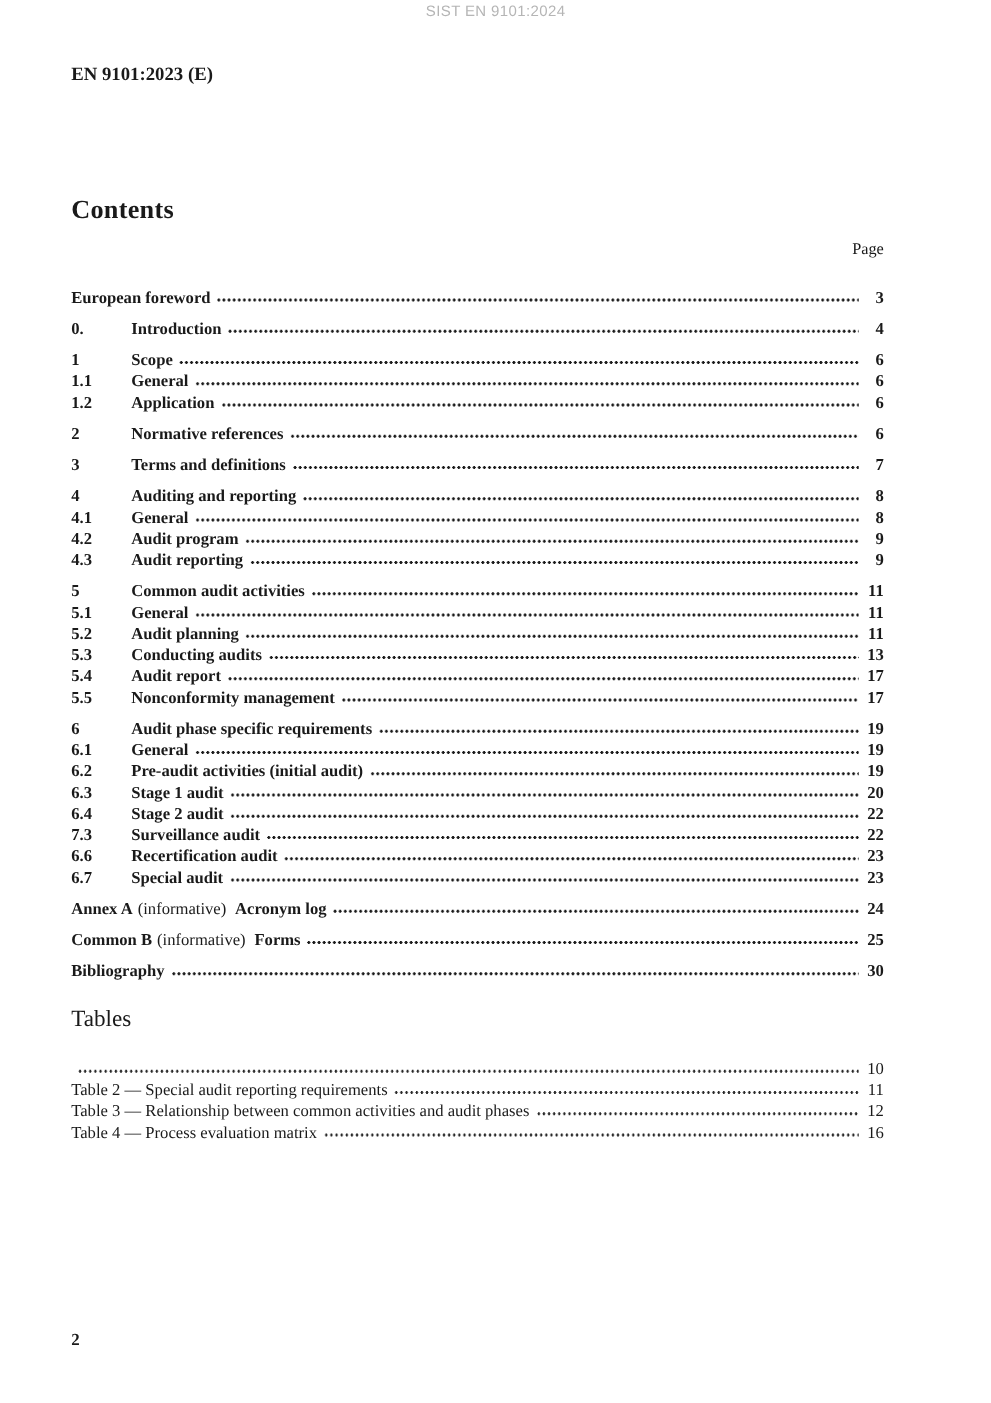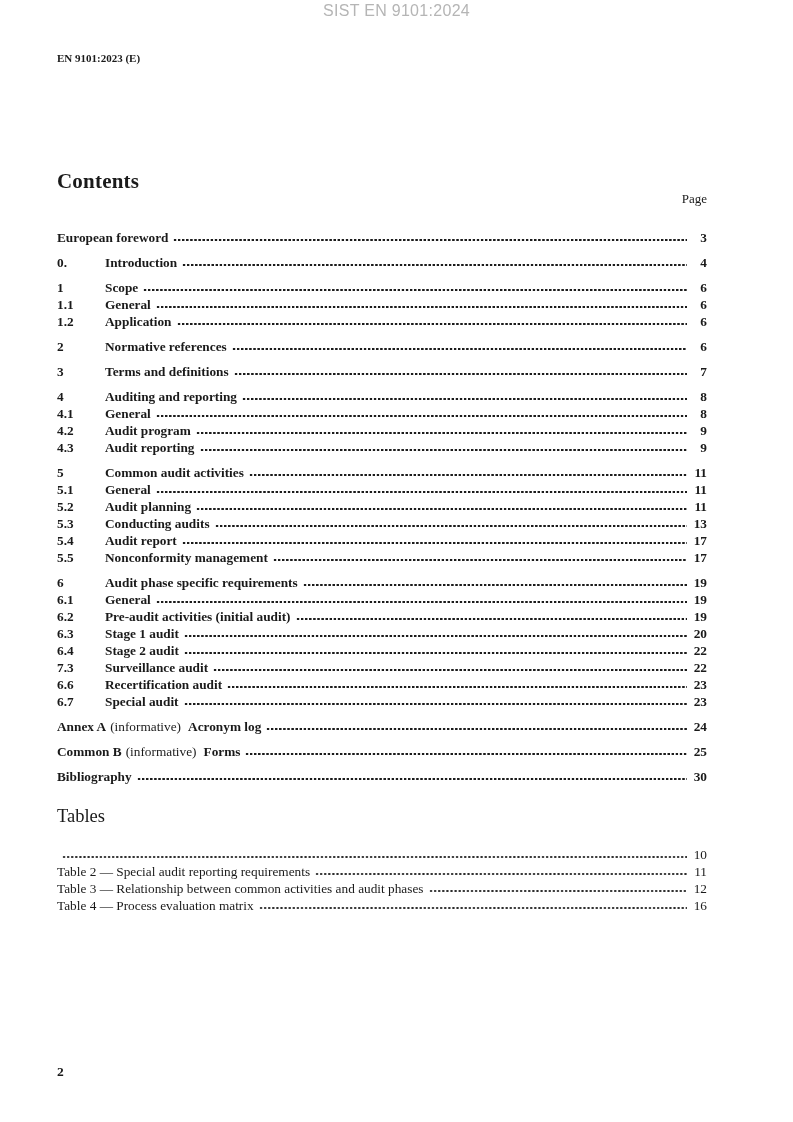--- a/index.html
+++ b/index.html
@@ -15,41 +15,41 @@
     background: #ffffff;
     overflow: hidden;
   }
   .watermark {
     position: absolute;
     top: 2px;
     left: 0;
     width: 100%;
     text-align: center;
     font-family: "Liberation Sans", "DejaVu Sans", sans-serif;
-    font-size: 16px;
+    font-size: 12px;
     color: #b5b5b5;
     letter-spacing: 0.3px;
   }
   .doc-id {
     position: absolute;
     top: 52px;
     left: 57px;
-    font-size: 11px;
+    font-size: 15px;
     font-weight: 700;
   }
   .content {
     position: absolute;
     top: 155px;
     left: 57px;
     width: 650px;
   }
   .contents-heading-row {
     display: flex;
     justify-content: space-between;
-    align-items: center;
+    align-items: flex-start;
     margin-bottom: 22px;
   }
   .contents-heading {
     font-size: 21px;
     font-weight: 700;
     letter-spacing: 0.2px;
   }
   .page-col-label {
     font-size: 13px;
     font-weight: 400;

